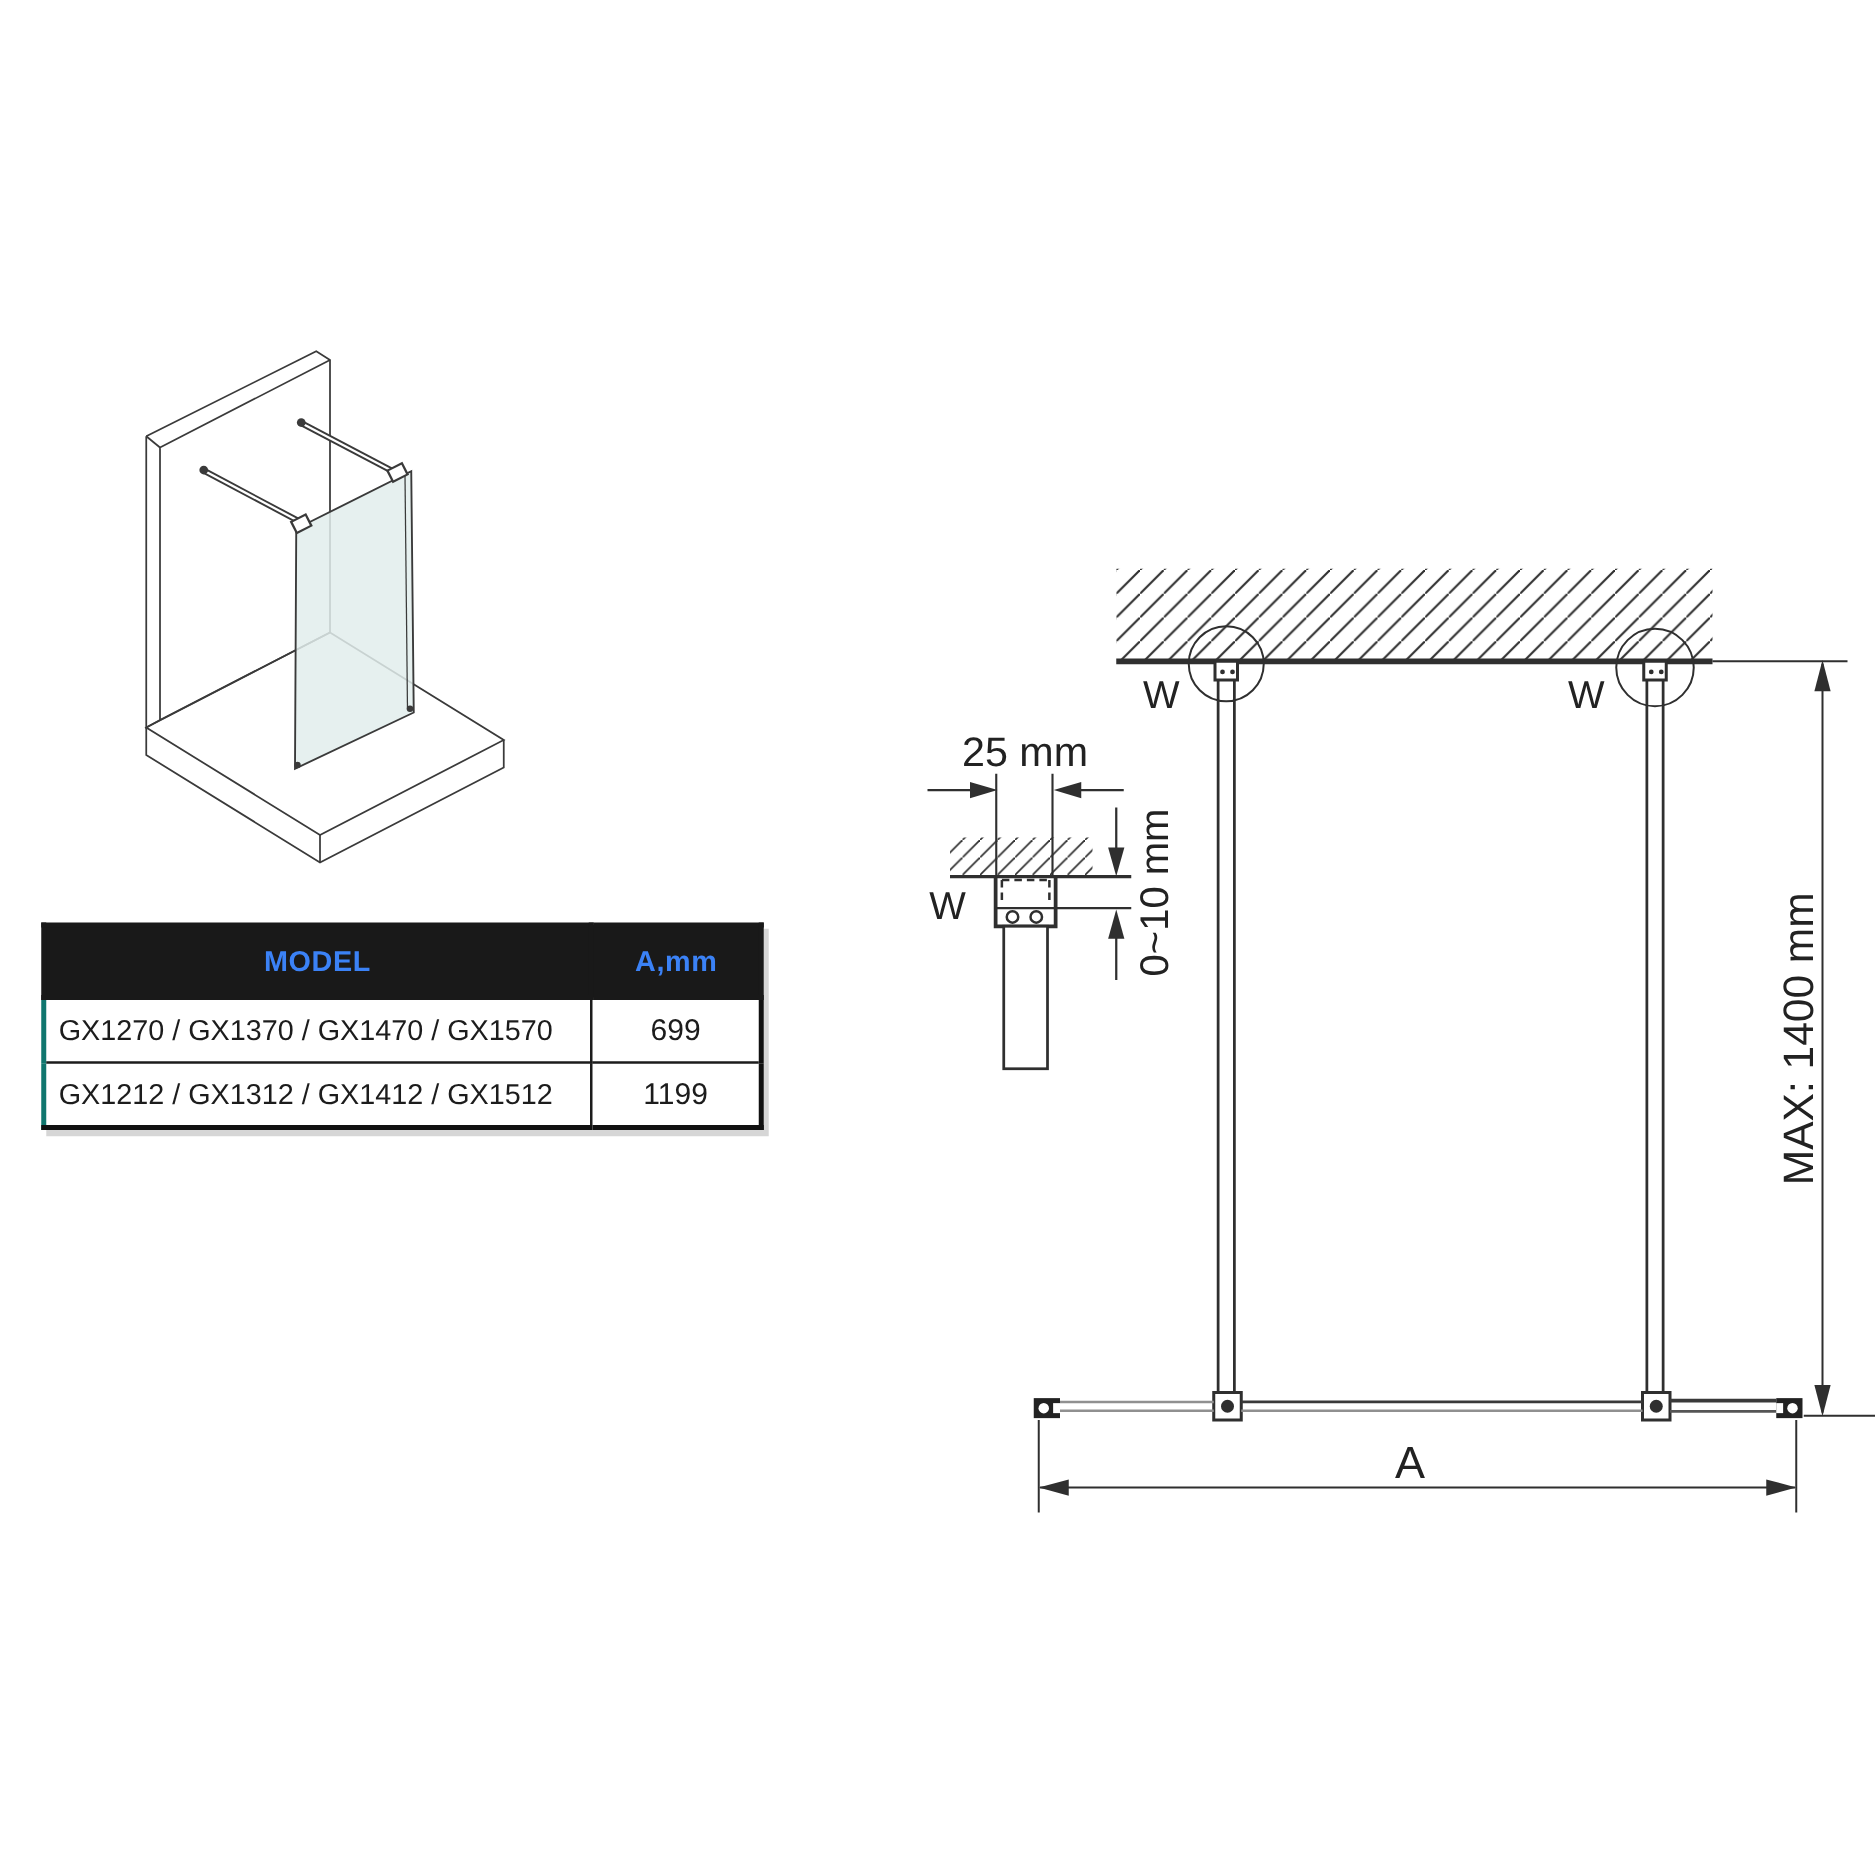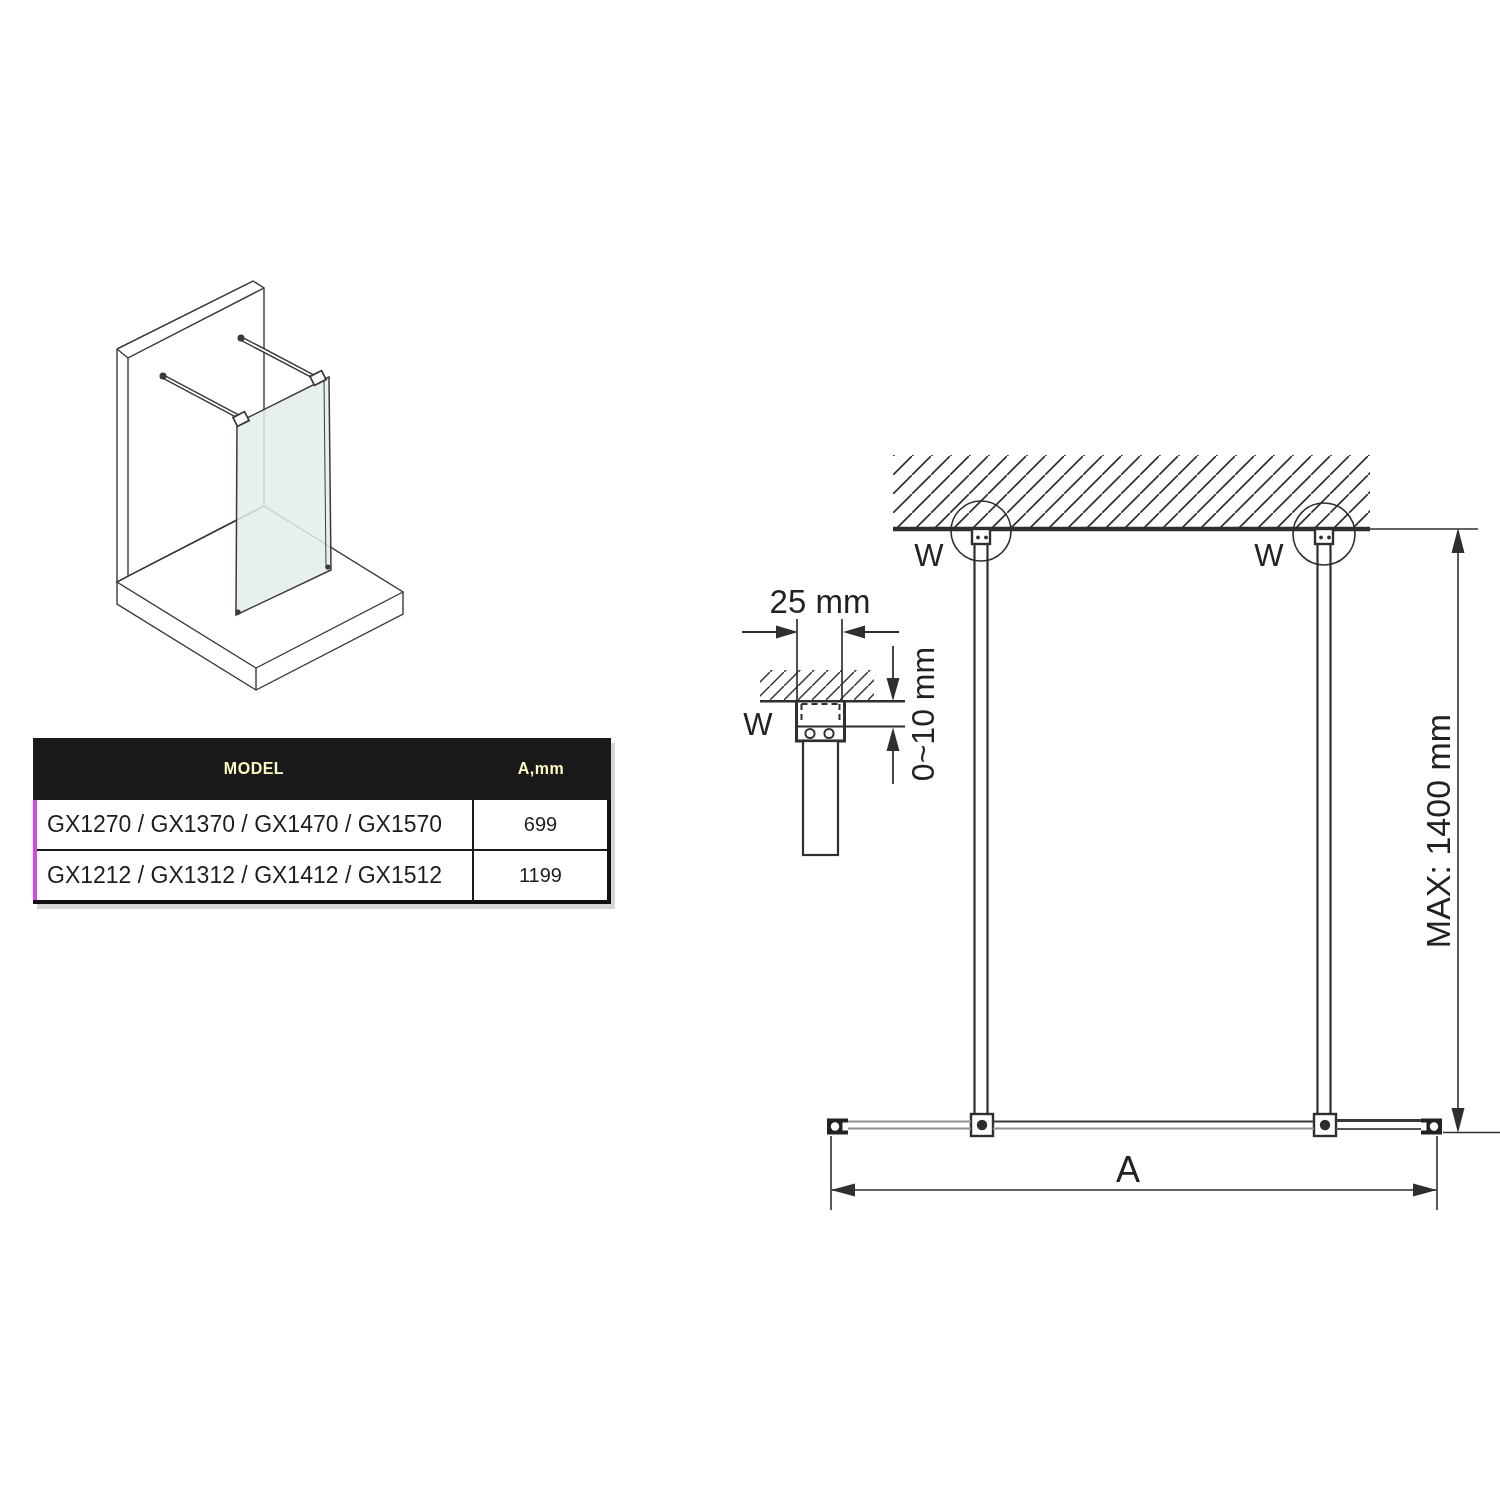--- a/index.html
+++ b/index.html
@@ -11,30 +11,30 @@
   
   #spec-table-wrap{position:absolute;left:33px;top:738px;}
   table.spec{
     border-collapse:collapse;table-layout:fixed;width:574px;
     box-shadow:4px 5px 0 rgba(0,0,0,0.16);
     background:#fff;
   }
   table.spec col.c-model{width:438px;}
   table.spec col.c-a{width:136px;}
   table.spec th{
-    background:#191919;color:#fef9c3;font-weight:bold;font-size:16px;
+    background:#191919;color:#3b82f6;font-weight:bold;font-size:23px;
     height:54px;border:4px solid #191919;padding:0;text-align:center;letter-spacing:0.5px;
   }
   table.spec td{
     border:2.5px solid #1c1c1c;height:49px;font-size:23px;padding:0;
     white-space:nowrap;overflow:hidden;
   }
   table.spec td.model{padding-left:10px;text-align:left;}
-  table.spec td.aval{text-align:center;font-size:20px;}
-  table.spec tr td:first-child{border-left:4px solid #d946ef;}
+  table.spec td.aval{text-align:center;font-size:24px;}
+  table.spec tr td:first-child{border-left:4px solid #0f766e;}
   table.spec tr td:last-child{border-right:4px solid #111;}
   table.spec tr:last-child td{border-bottom:4px solid #111;}
   svg text{fill:#222;font-family:"Liberation Sans",sans-serif;}
 </style>
 </head>
 <body>
 
 <div id="canvas">
 
   <svg id="art" width="1500" height="1500" viewBox="0 0 1500 1500">

